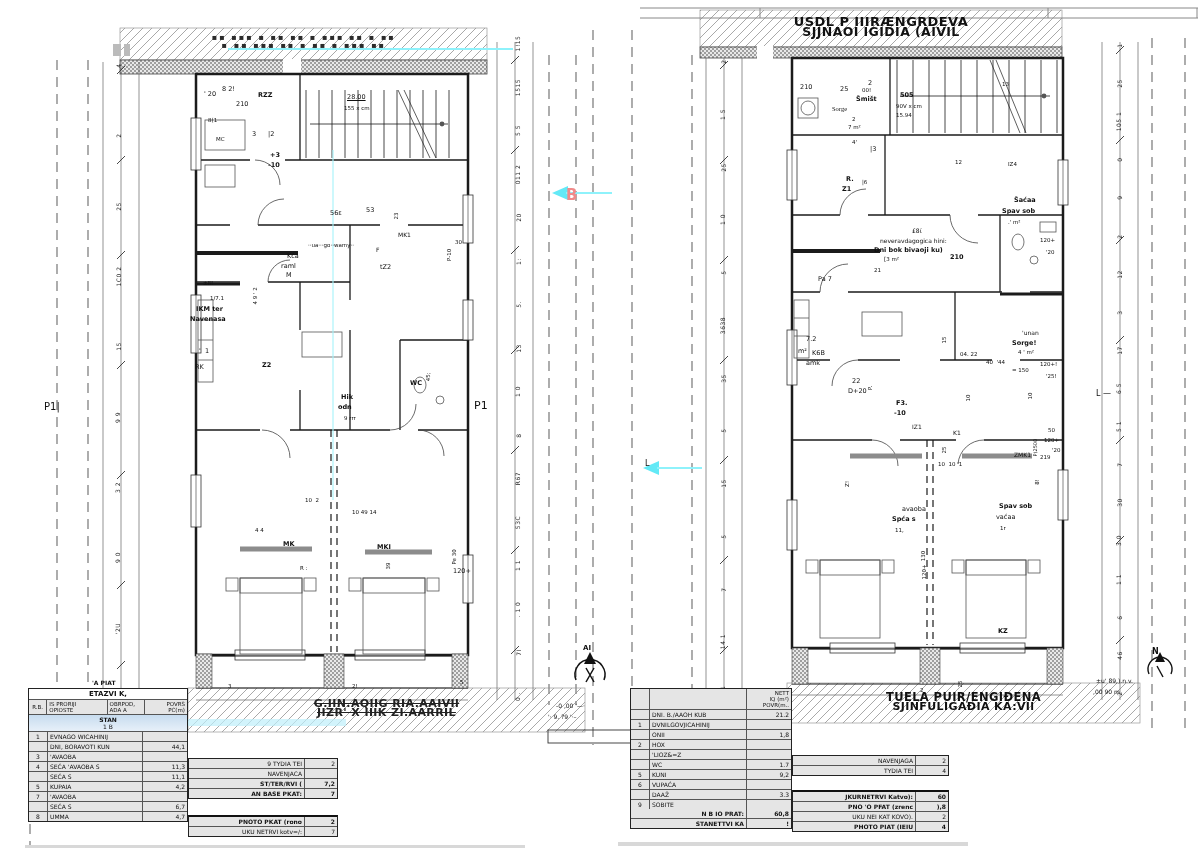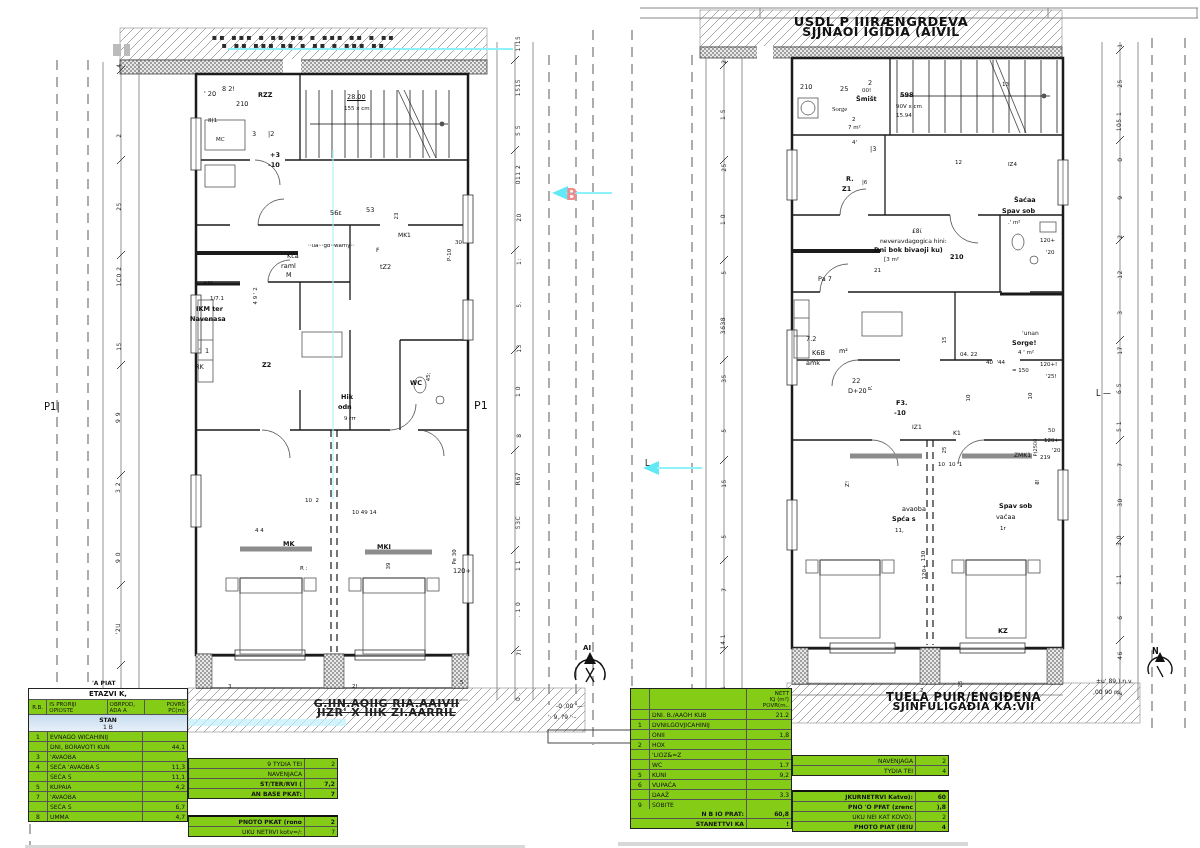--- a/index.html
+++ b/index.html
@@ -16,21 +16,21 @@
   #band-br .l1{font-size:11.5px;} #band-br .l2{font-size:11px;margin-top:-4px;}
   #band-tl .l1,#band-tl .l2{font-size:8px;letter-spacing:2px;color:#2b2b2b;}
   #band-tl .l2{margin-top:-1px;}
   #band-bl .l1,#band-bl .l2{font-size:11px;text-decoration:line-through;color:#222;}
   #band-bl .l2{margin-top:-4px;}
   .dimcol{position:absolute;display:flex;flex-direction:column;justify-content:space-between;
           align-items:center;}
   .dim{display:block;font-size:6px;letter-spacing:.5px;color:#222;white-space:pre;
        transform:rotate(-90deg);}
   
-  .tbl{position:absolute;background:#84cc16;border:1px solid #222;font-size:6px;}
+  .tbl{position:absolute;background:#e5e5e5;border:1px solid #222;font-size:6px;}
   .trow{display:flex;border-bottom:1px solid #555;align-items:stretch;}
   .trow:last-child{border-bottom:none;}
   .c{padding:1px 2px;border-right:1px solid #555;display:flex;flex-direction:column;justify-content:center;}
   .c:last-child{border-right:none;}
   .c i{font-style:normal;display:block;}
   .full{flex:1;text-align:center;align-items:center;}
   .ttl{background:#fff;font-weight:bold;justify-content:center;}
   .ttl .full{font-size:7px;}
   .hdr .c{font-size:5.5px;}
   .stan{background:linear-gradient(#c7dcef,#e7f0f9);}
@@ -457,21 +457,21 @@
     </div>
   <div>
       <span class="lbl" style="left: 800px; top: 84px;">210</span>
       <span class="lbl" style="left: 840px; top: 86px;">25</span>
       <span class="lbl" style="left: 868px; top: 80px;">2</span>
       <span class="lbl" style="left: 862px; top: 88px; font-size: 5.5px;">00!</span>
       <span class="lbl b" style="left: 856px; top: 96px;">Šmišt</span>
       <span class="lbl" style="left: 832px; top: 106px; font-family: Liberation Serif, serif;">Sorge</span>
       <span class="lbl" style="left: 852px; top: 117px; font-size: 5.5px;">2</span>
       <span class="lbl" style="left: 848px; top: 125px; font-size: 5.5px;">7 m²</span>
-      <span class="lbl b" style="left: 900px; top: 92px;">598</span>
+      <span class="lbl b" style="left: 900px; top: 92px;">505</span>
       <span class="lbl" style="left: 896px; top: 104px; font-size: 5.5px;">90V x cm</span>
       <span class="lbl" style="left: 896px; top: 113px; font-size: 5.5px;">15.94</span>
       <span class="lbl" style="left: 1002px; top: 82px; font-size: 5.5px;">13</span>
       <span class="lbl" style="left: 852px; top: 140px; font-size: 5.5px;">4'</span>
       <span class="lbl" style="left: 870px; top: 146px;">|3</span>
       <span class="lbl b" style="left: 846px; top: 176px;">R.</span>
       <span class="lbl b" style="left: 842px; top: 186px;">Z1</span>
       <span class="lbl" style="left: 862px; top: 180px; font-size: 5.5px;">|6</span>
       <span class="lbl" style="left: 955px; top: 160px; font-size: 5.5px;">12</span>
       <span class="lbl" style="left: 1008px; top: 162px; font-size: 5.5px;">IZ4</span>
@@ -485,21 +485,21 @@
       <span class="lbl b" style="left: 950px; top: 254px;">210</span>
       <span class="lbl" style="left: 874px; top: 268px; font-size: 5.5px;">21</span>
       <span class="lbl" style="left: 818px; top: 276px;">Pa 7</span>
       <span class="lbl" style="left: 1040px; top: 238px; font-size: 5.5px;">120+</span>
       <span class="lbl" style="left: 1046px; top: 250px; font-size: 5.5px;">'20</span>
       <span class="lbl" style="left: 1022px; top: 330px; font-size: 6px;">'unan</span>
       <span class="lbl b" style="left: 1012px; top: 340px;">Sorge!</span>
       <span class="lbl" style="left: 1018px; top: 350px; font-size: 5.5px;">4 ' m²</span>
       <span class="lbl rot" style="left: 941px; top: 337px; font-size: 5.5px;">15</span>
       <span class="lbl" style="left: 806px; top: 336px;">7.2</span>
-      <span class="lbl" style="left: 798px; top: 348px; margin-left: 41px;">m²</span>
+      <span class="lbl" style="left: 798px; top: 348px;">m²</span>
       <span class="lbl" style="left: 812px; top: 350px;">K6B</span>
       <span class="lbl" style="left: 806px; top: 360px;">amk</span>
       <span class="lbl" style="left: 852px; top: 378px;">22</span>
       <span class="lbl" style="left: 848px; top: 388px;">D+20</span>
       <span class="lbl rot" style="left: 869px; top: 385px; font-size: 5.5px;">P.</span>
       <span class="lbl" style="left: 960px; top: 352px; font-size: 5.5px;">04. 22</span>
       <span class="lbl" style="left: 986px; top: 360px; font-size: 5.5px;">40  '44</span>
       <span class="lbl" style="left: 1012px; top: 368px; font-size: 5.5px;">= 150</span>
       <span class="lbl" style="left: 1040px; top: 362px; font-size: 5.5px;">120+!</span>
       <span class="lbl" style="left: 1046px; top: 374px; font-size: 5.5px;">'25!</span>

